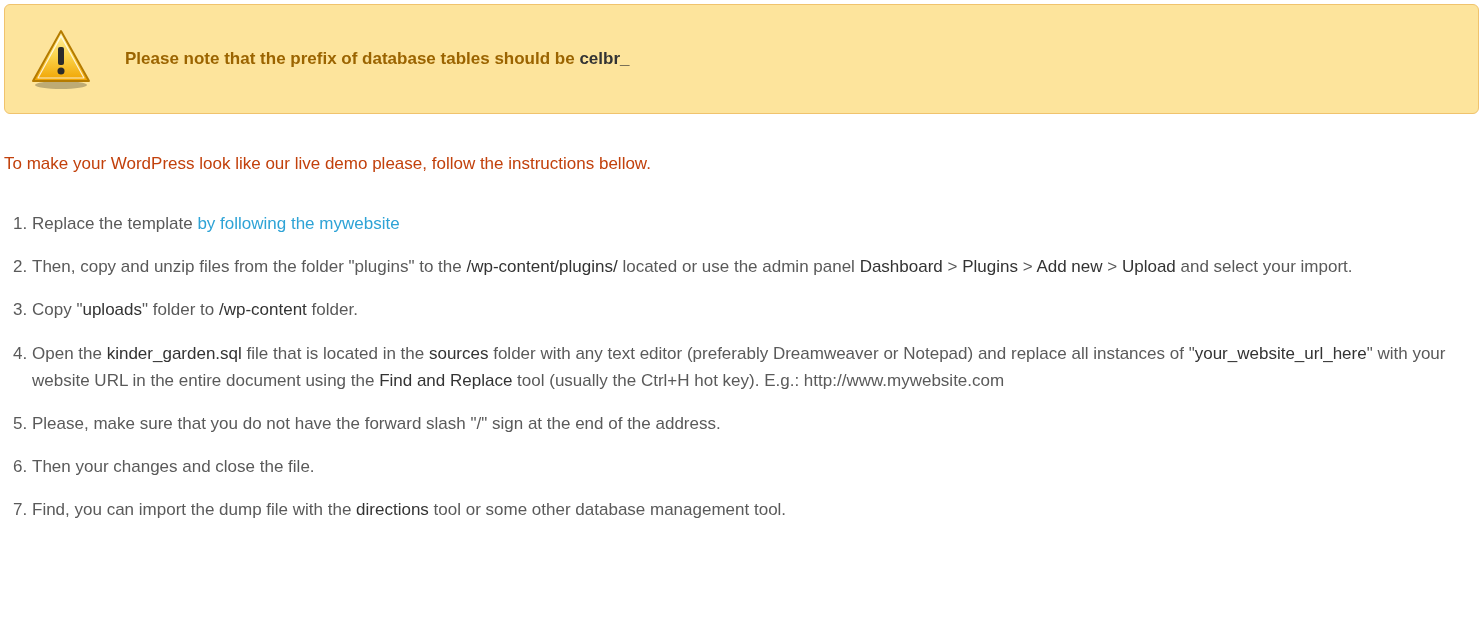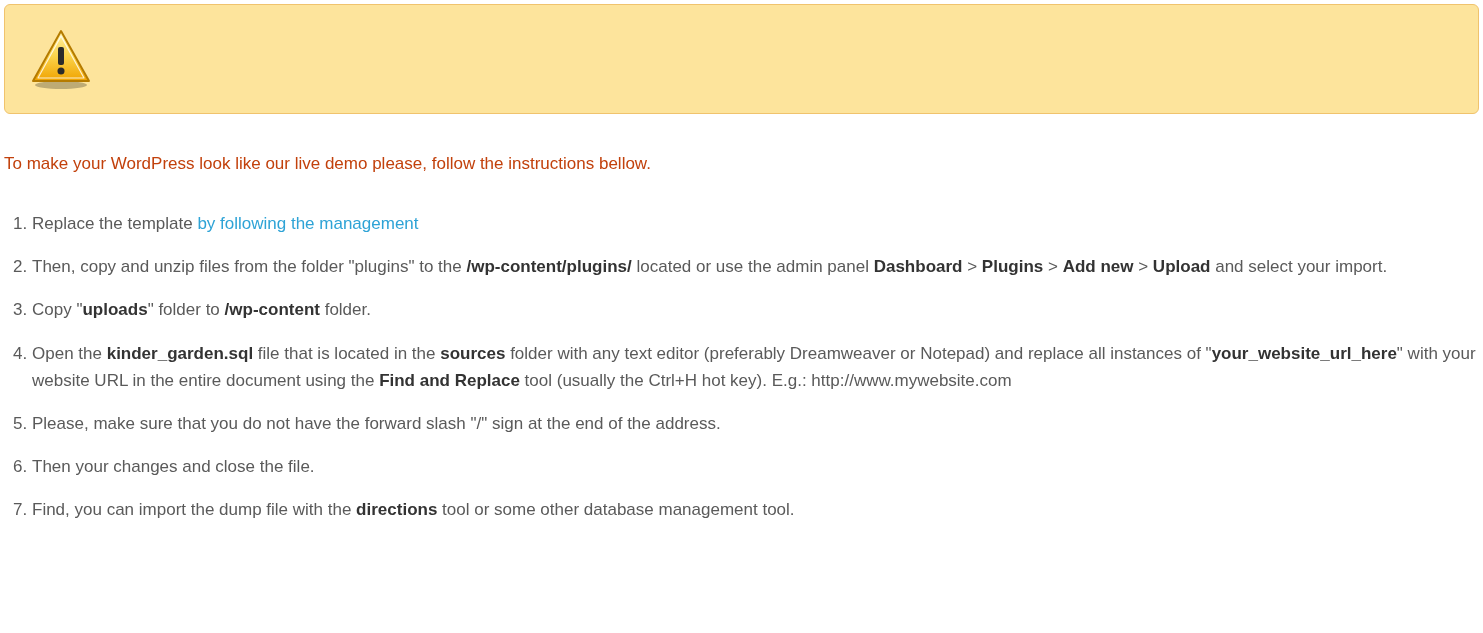--- a/index.html
+++ b/index.html
@@ -42,21 +42,21 @@
       color: #5a5a5a;
     }
     ol.steps > li {
       margin-bottom: 16px;
       line-height: 1.6;
     }
     a.link {
       color: #2ea3d6;
       text-decoration: none;
     }
-    strong, b { color: #333; font-weight: bold; }
+    strong, b { color: #333; font-weight: normal; }
   </style>
 </head>
 <body>
 
 <div class="alert-box">
   <span class="warning-icon">
     <svg viewBox="0 0 64 64">
       <defs>
         <linearGradient id="triGrad" x1="0" y1="0" x2="0" y2="1">
           <stop offset="0%" stop-color="#fff2a8"></stop>
@@ -64,27 +64,30 @@
           <stop offset="100%" stop-color="#f0a300"></stop>
         </linearGradient>
       </defs>
       <ellipse cx="32" cy="58" rx="26" ry="4" fill="rgba(0,0,0,0.25)"></ellipse>
       <path d="M32 4 L60 54 L4 54 Z" fill="url(#triGrad)" stroke="#b57b00" stroke-width="2" stroke-linejoin="round"></path>
       <path d="M32 9 L55 51 L9 51 Z" fill="none" stroke="#ffffff" stroke-width="1.2" stroke-linejoin="round" opacity="0.8"></path>
       <rect x="29" y="20" width="6" height="18" rx="2" fill="#2b2b2b"></rect>
       <circle cx="32" cy="44" r="3.5" fill="#2b2b2b"></circle>
     </svg>
   </span>
+  <span class="alert-text">
+    <span>Please note that the prefix of database tables should be </span><span class="prefix-value">celbr_</span>
+  </span>
 </div>
 
 <p class="intro">To make your WordPress look like our live demo please, follow the instructions bellow.</p>
 
 <ol class="steps">
   <li>
-    <span>Replace the template </span><a href="#" class="link">by following the management</a>
+    <span>Replace the template </span><a href="#" class="link">by following the mywebsite</a>
   </li>
   <li>
     <span>Then, copy and unzip files from the folder "plugins" to the </span><b>/wp-content/plugins/</b><span> located or use the admin panel </span><b>Dashboard</b><span> &gt; </span><b>Plugins</b><span> &gt; </span><b>Add new</b><span> &gt; </span><b>Upload</b><span> and select your import.</span>
   </li>
   <li>
     <span>Copy "</span><b>uploads</b><span>" folder to </span><b>/wp-content</b><span> folder.</span>
   </li>
   <li>
     <span>Open the </span><b>kinder_garden.sql</b><span> file that is located in the </span><b>sources</b><span> folder with any text editor (preferably Dreamweaver or Notepad) and replace all instances of "</span><b>your_website_url_here</b><span>" with your website URL in the entire document using the </span><b>Find and Replace</b><span> tool (usually the Ctrl+H hot key). E.g.: http://www.mywebsite.com</span>
   </li>

